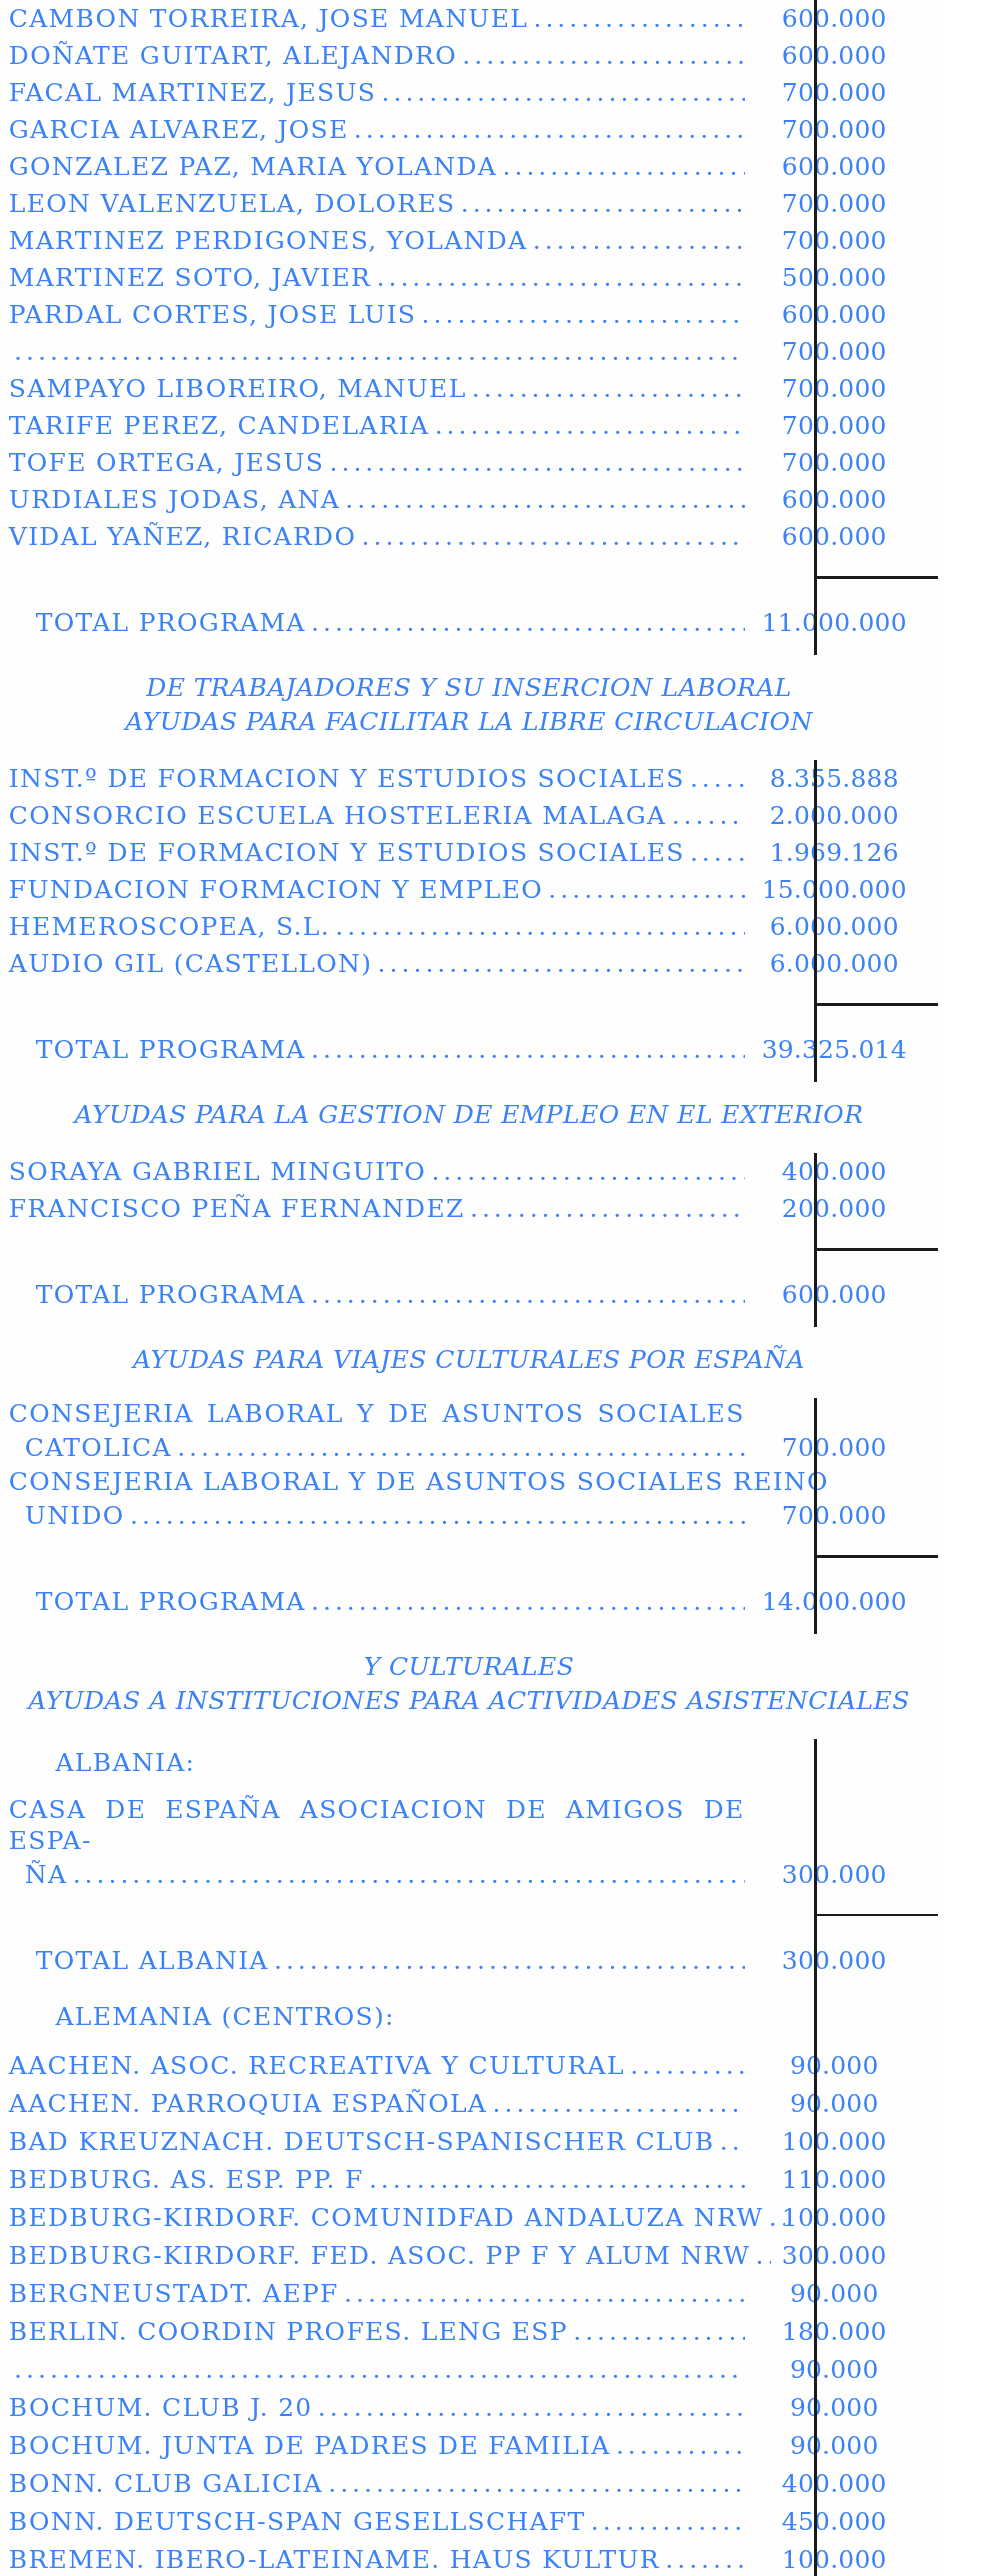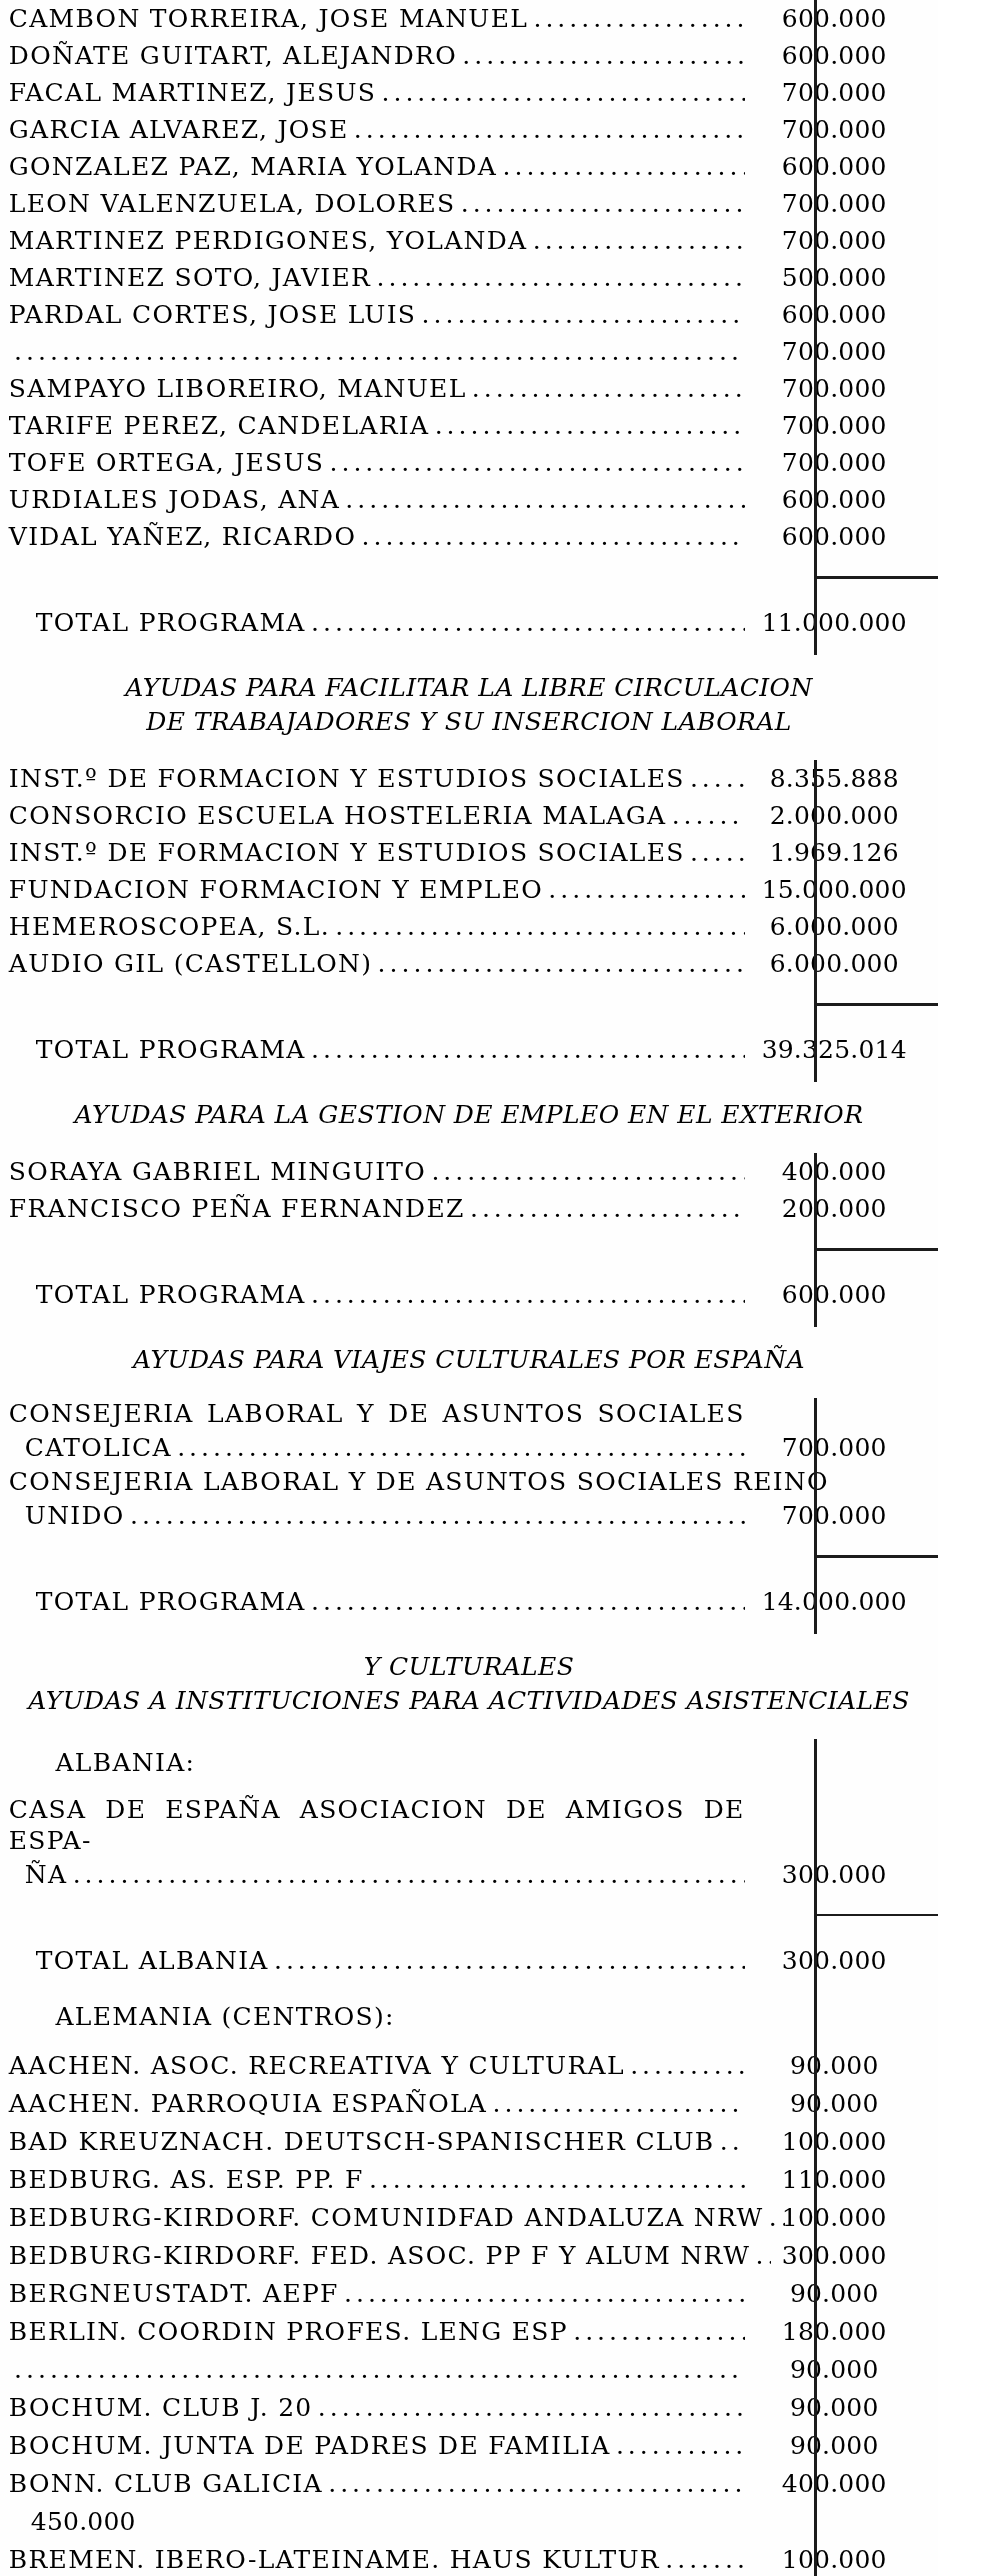--- a/index.html
+++ b/index.html
@@ -5,21 +5,21 @@
   html, body {
     margin: 0;
     padding: 0;
     background: #ffffff;
   }
   .page {
     position: relative;
     width: 938px;
     height: 2576px;
     background: #fefefe;
-    color: #000000;
+    color: #3b82f6;
     font-family: "DejaVu Serif", "Liberation Serif", serif;
     font-size: 25px;
     overflow: hidden;
   }
   .block { position: relative; }
   
   .with-divider::before {
     content: "";
     position: absolute;
     left: 814px;
@@ -263,22 +263,22 @@
       <div class="name-cell">
         <div class="eline-last">
           <span class="nm">TOTAL PROGRAMA</span>
           <span class="dots"></span>
         </div>
       </div>
       <div class="amt">11.000.000</div>
     </div>
   </div>
     <div class="block heading-block">
+    <div>DE TRABAJADORES Y SU INSERCION LABORAL</div>
     <div>AYUDAS PARA FACILITAR LA LIBRE CIRCULACION</div>
-    <div>DE TRABAJADORES Y SU INSERCION LABORAL</div>
   </div>
     <div class="block entries-block with-divider">
       <div class="row">
     <div class="name-cell">
 
       <div class="eline-last">
         <span class="nm">INST.º DE FORMACION Y ESTUDIOS SOCIALES</span>
         <span class="dots"></span>
       </div>
     </div>
@@ -567,20 +567,27 @@
     <div class="name-cell">
 
       <div class="eline-last">
         <span class="nm">BONN. CLUB GALICIA</span>
         <span class="dots"></span>
       </div>
     </div>
     <div class="amt">400.000</div>
   </div>
       <div class="row">
+    <div class="name-cell">
+
+      <div class="eline-last">
+        <span class="nm">BONN. DEUTSCH-SPAN GESELLSCHAFT</span>
+        <span class="dots"></span>
+      </div>
+    </div>
     <div class="amt">450.000</div>
   </div>
       <div class="row">
     <div class="name-cell">
 
       <div class="eline-last">
         <span class="nm">BREMEN. IBERO-LATEINAME. HAUS KULTUR</span>
         <span class="dots"></span>
       </div>
     </div>

